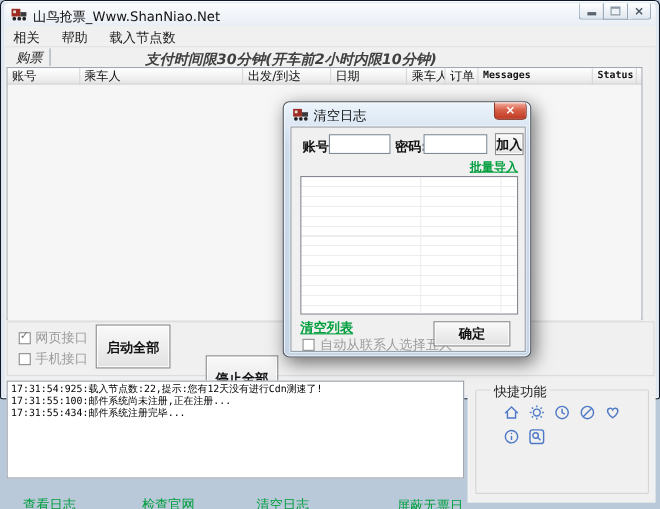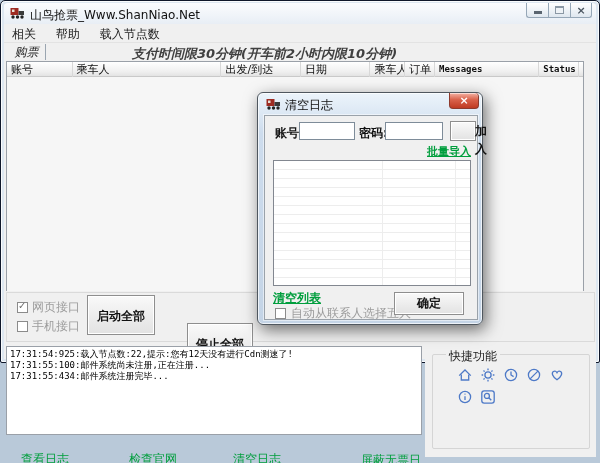--- a/index.html
+++ b/index.html
@@ -77,21 +77,21 @@
   .dlg-title{position:absolute;left:27px;top:4px;font-size:12px;color:#111;}
   .dlg-icon{position:absolute;left:8px;top:4px;width:15px;height:14px;}
   .dlg-close{position:absolute;right:3px;top:0px;width:30px;height:16px;border:1px solid #8d3a2d;border-top:none;
     border-radius:0 4px 4px 4px;background:linear-gradient(#f5b3a4,#d9614a 45%,#bf3a22);
     color:#fff;font-weight:bold;font-size:11px;text-align:center;line-height:15px;
     box-shadow:inset 0 1px 0 rgba(255,255,255,.55);}
   .dlg-client{position:absolute;left:6px;top:22px;width:214px;height:205px;background:#f0f0f0;
     border:1px solid #9aa2aa;box-shadow:0 0 0 1px rgba(255,255,255,.5);}
   .dlg-label{position:absolute;font-weight:bold;font-size:12px;color:#111;}
   .dlg-input{position:absolute;height:18px;border:1px solid #7e8c99;background:#fff;font-size:12px;padding:1px 3px;outline:none;}
-  .btn-join{left:185px;top:5px;width:26px;height:20px;line-height:18px;font-size:12px;padding-left:24px;}
+  .btn-join{left:185px;top:5px;width:26px;height:20px;line-height:18px;font-size:12px;}
   .green-text{position:absolute;color:var(--green);font-size:11px;white-space:nowrap;}
   .bold-link{font-weight:bold;text-decoration:underline;}
   .listbox{position:absolute;left:8px;top:44px;width:198px;height:126px;background:#fff;border:1px solid #828790;
     background-image:repeating-linear-gradient(to bottom,#ffffff 0 8px,#ededed 8px 9px);}
   .vline{position:absolute;top:0;bottom:0;width:1px;background:#ededed;}
   .btn-ok{left:129px;top:176px;width:70px;height:23px;line-height:21px;font-size:12px;}
   .dlg-chk{position:absolute;left:10px;top:189px;display:flex;align-items:center;gap:5px;}
 </style>
 </head>
 <body>

